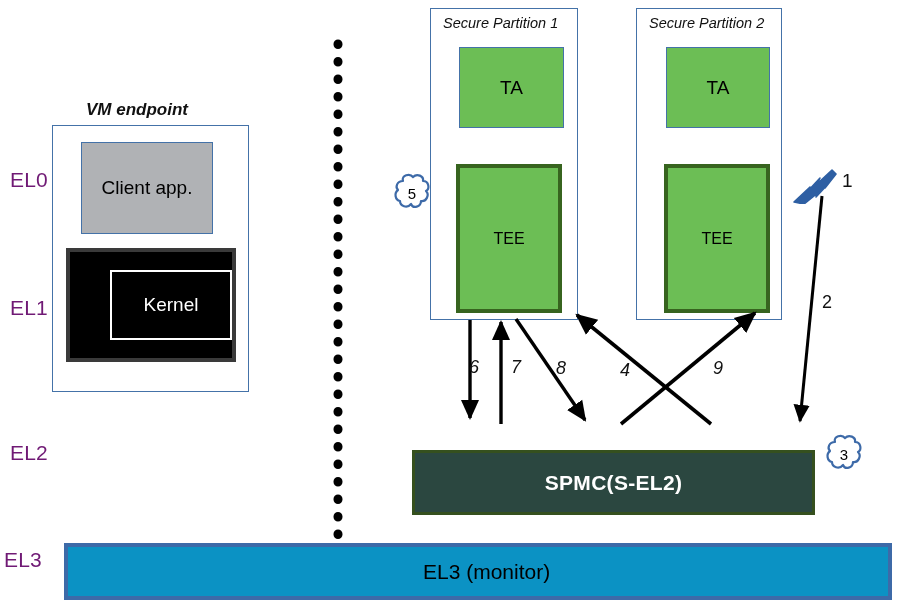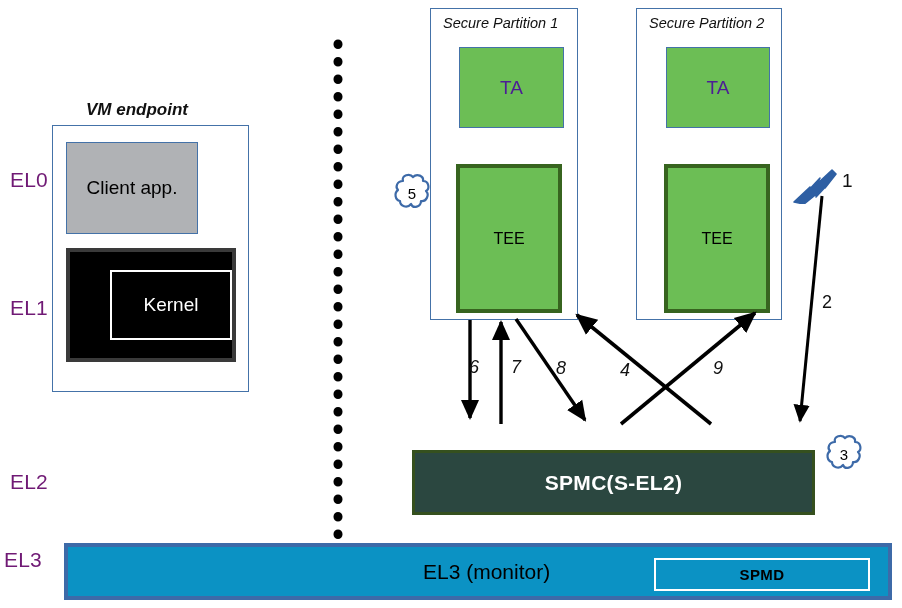--- a/index.html
+++ b/index.html
@@ -91,21 +91,21 @@
     white-space: nowrap;
   }
   .ta-box {
     background: #6cbe55;
     border: 1px solid #4472a8;
     box-sizing: border-box;
     display: flex;
     align-items: center;
     justify-content: center;
     font-size: 19px;
-    color: #4c1d95;
+    color: #000000;
   }
   .tee-box {
     background: #6cbe55;
     border: 4px solid #37641f;
     box-sizing: border-box;
     display: flex;
     align-items: center;
     justify-content: center;
     font-size: 16px;
     color: #000;
@@ -180,28 +180,28 @@
   }
   .cloud-wrap { position: absolute; }
 </style>
 </head>
 <body>
 
 <div id="canvas">
 
   <div class="abs el-label" style="left:10px; top:168px;">EL0</div>
   <div class="abs el-label" style="left:10px; top:296px;">EL1</div>
-  <div class="abs el-label" style="left:10px; top:441px;margin-top:29px;">EL2</div>
+  <div class="abs el-label" style="left:10px; top:441px;">EL2</div>
   <div class="abs el-label" style="left:4px; top:548px;">EL3</div>
 
   <div class="abs vm-title" style="left:86px; top:100px;">VM endpoint</div>
 
   <div class="abs vm-box" style="left:52px; top:125px; width:197px; height:267px;"></div>
 
-  <div class="abs client-app" style="left:66px; top:142px; width:132px; height:92px;">Client app.</div>
+  <div class="abs client-app" style="left:81px; top:142px; width:132px; height:92px;">Client app.</div>
 
   <div class="abs kernel-outer" style="left:66px; top:248px; width:170px; height:114px;">
     <div class="kernel-inner">Kernel</div>
   </div>
 
   <svg class="abs dotted-divider" style="left:326px; top:38px;" width="24" height="506">
     <line x1="12" y1="6" x2="12" y2="500" stroke="#000000" stroke-width="9" stroke-linecap="round" stroke-dasharray="0.5,17"></line>
   </svg>
 
   <div class="abs sp-box" style="left:430px; top:8px; width:148px; height:312px;">
@@ -263,16 +263,15 @@
     <svg width="40" height="42">
       <path d="M11,9 C9,3 18,1 21,5 C25,1 32,4 31,9 C37,9 38,17 34,19
                C38,23 34,30 29,29 C29,35 21,37 19,32 C15,37 8,34 8,29
                C3,28 2,21 6,18 C3,15 5,9 11,9 Z" fill="#ffffff" stroke="#3d6aa8" stroke-width="2.2" stroke-linejoin="round"></path>
     </svg>
     <div class="cloud-num">3</div>
   </div>
 
   <div class="abs el3-bar" style="left:64px; top:543px; width:828px; height:57px;">
     <div class="el3-text">EL3 (monitor)</div>
-    <div class="spmd-box" style="left:586px; top:11px; width:216px; height:33px;">SPMD</div>
   </div>
 
 </div>
 
 </body></html>

